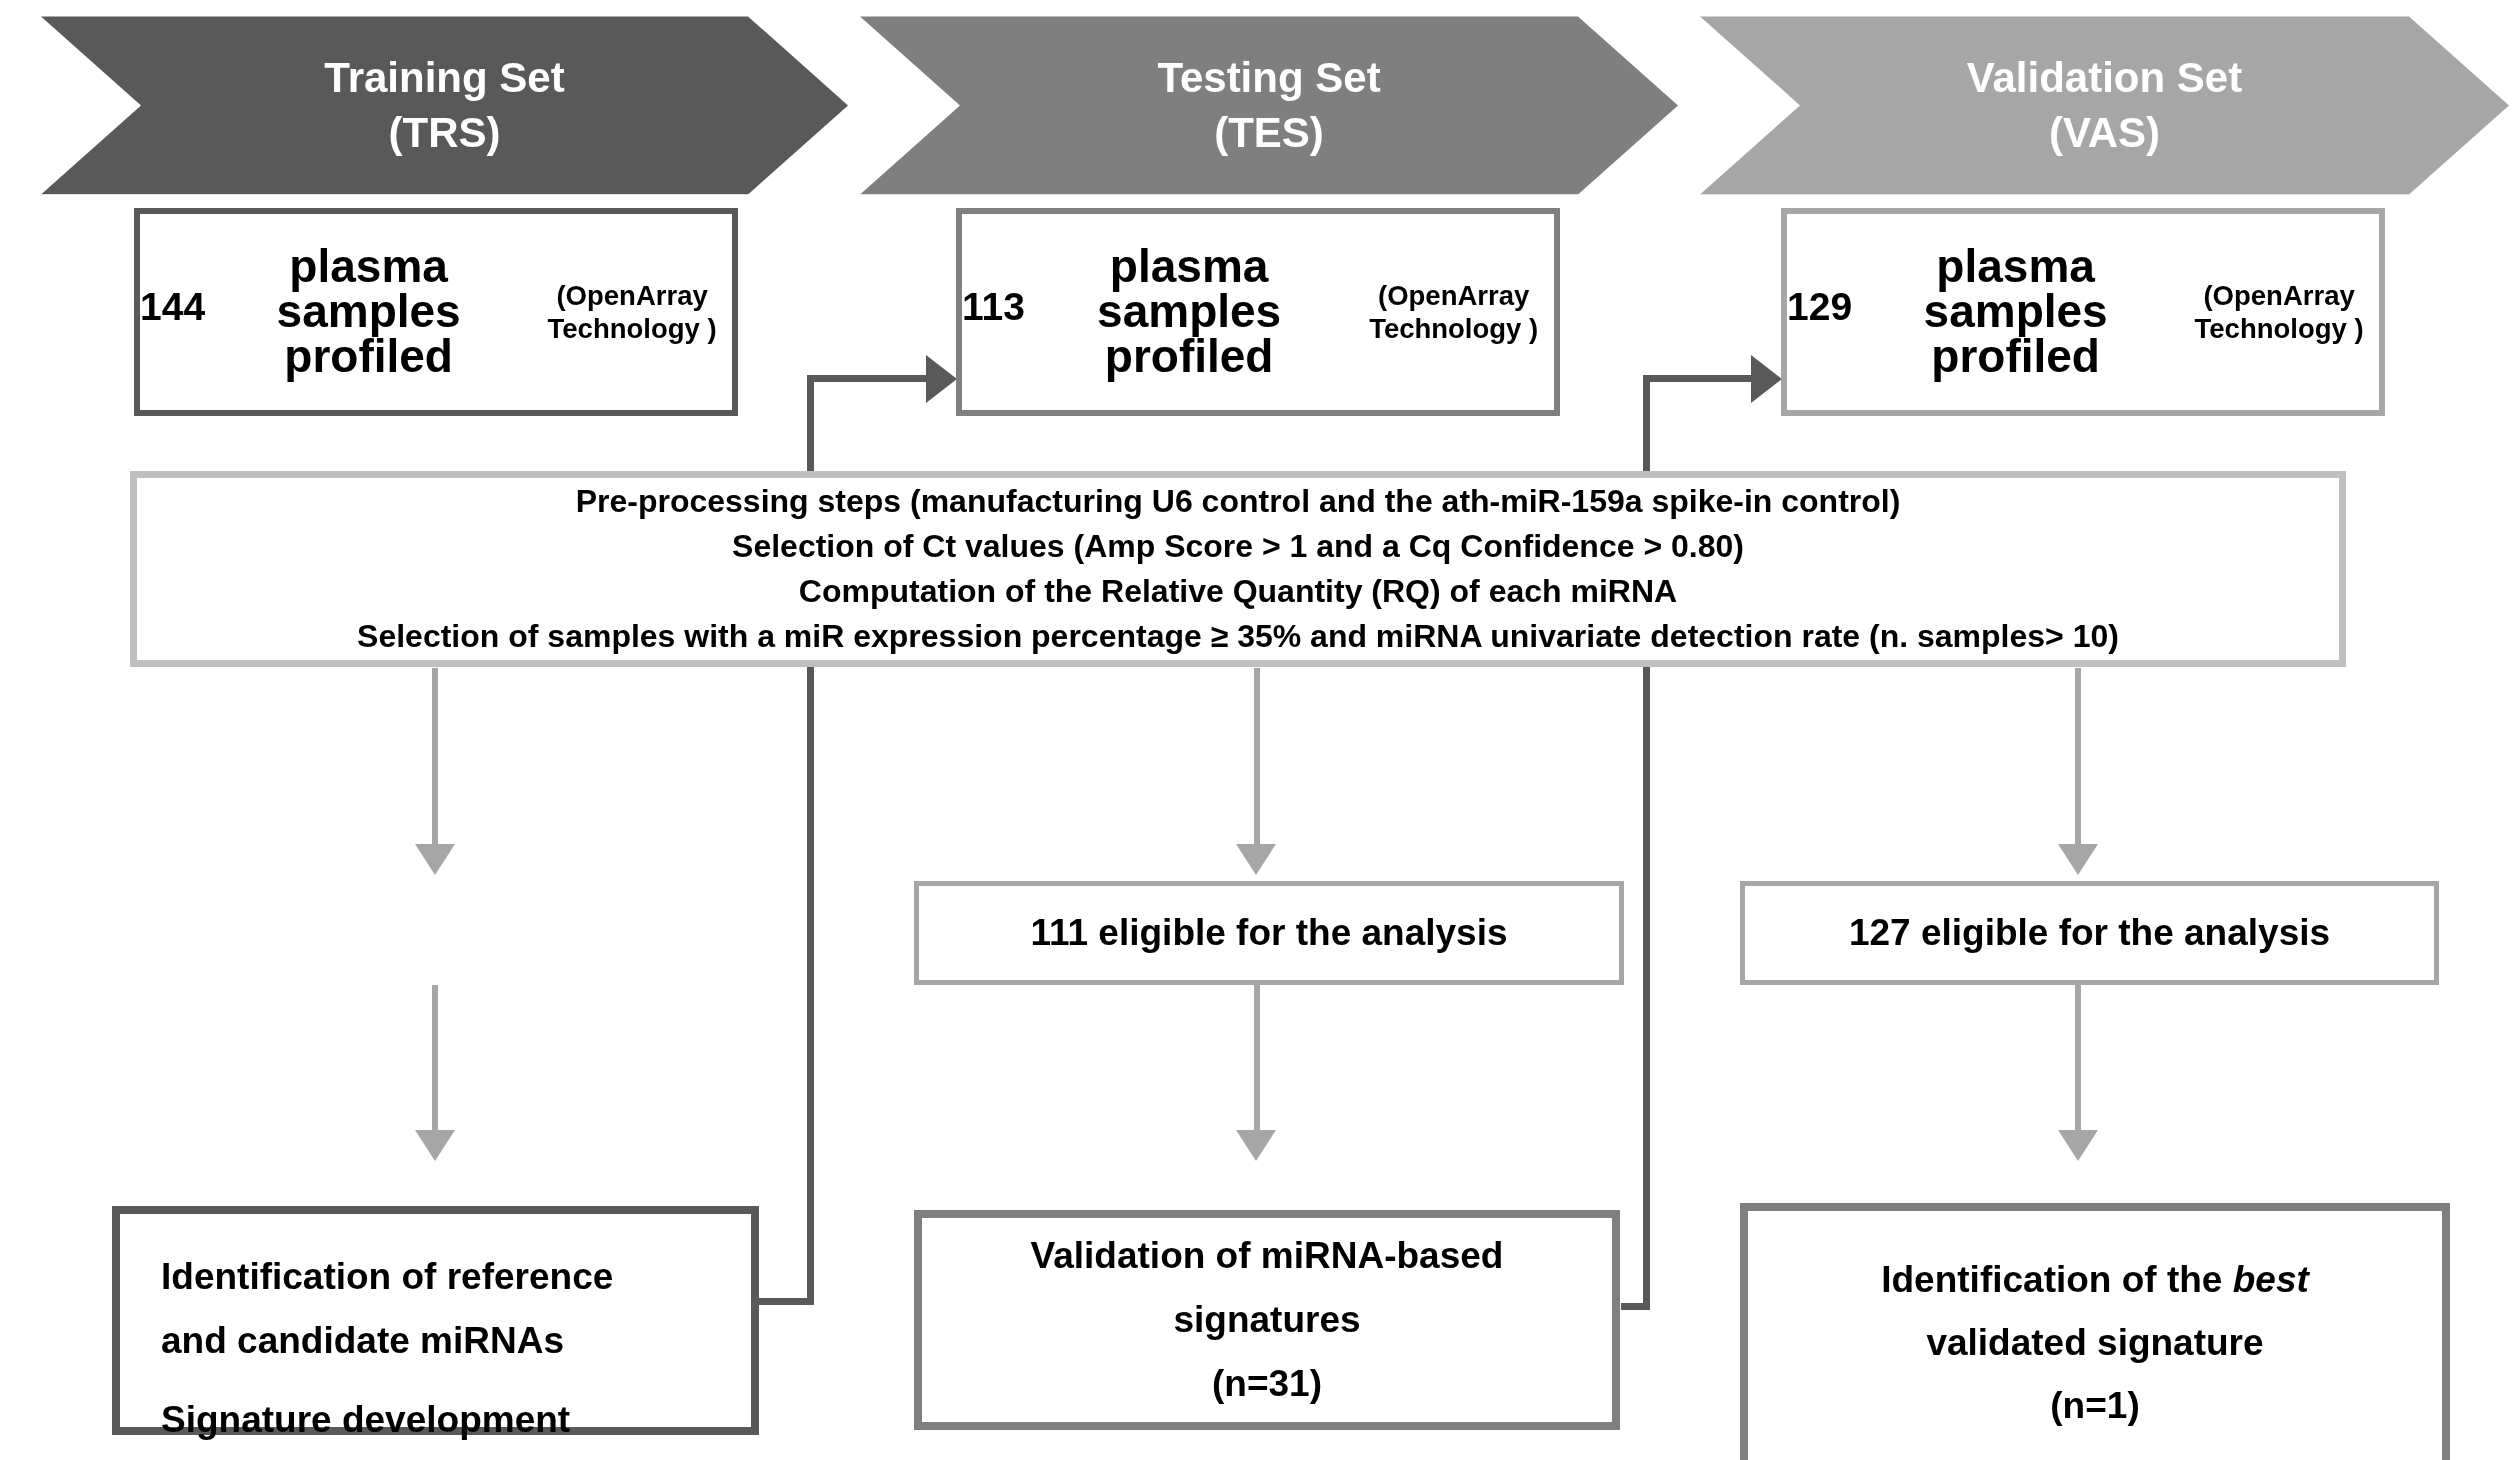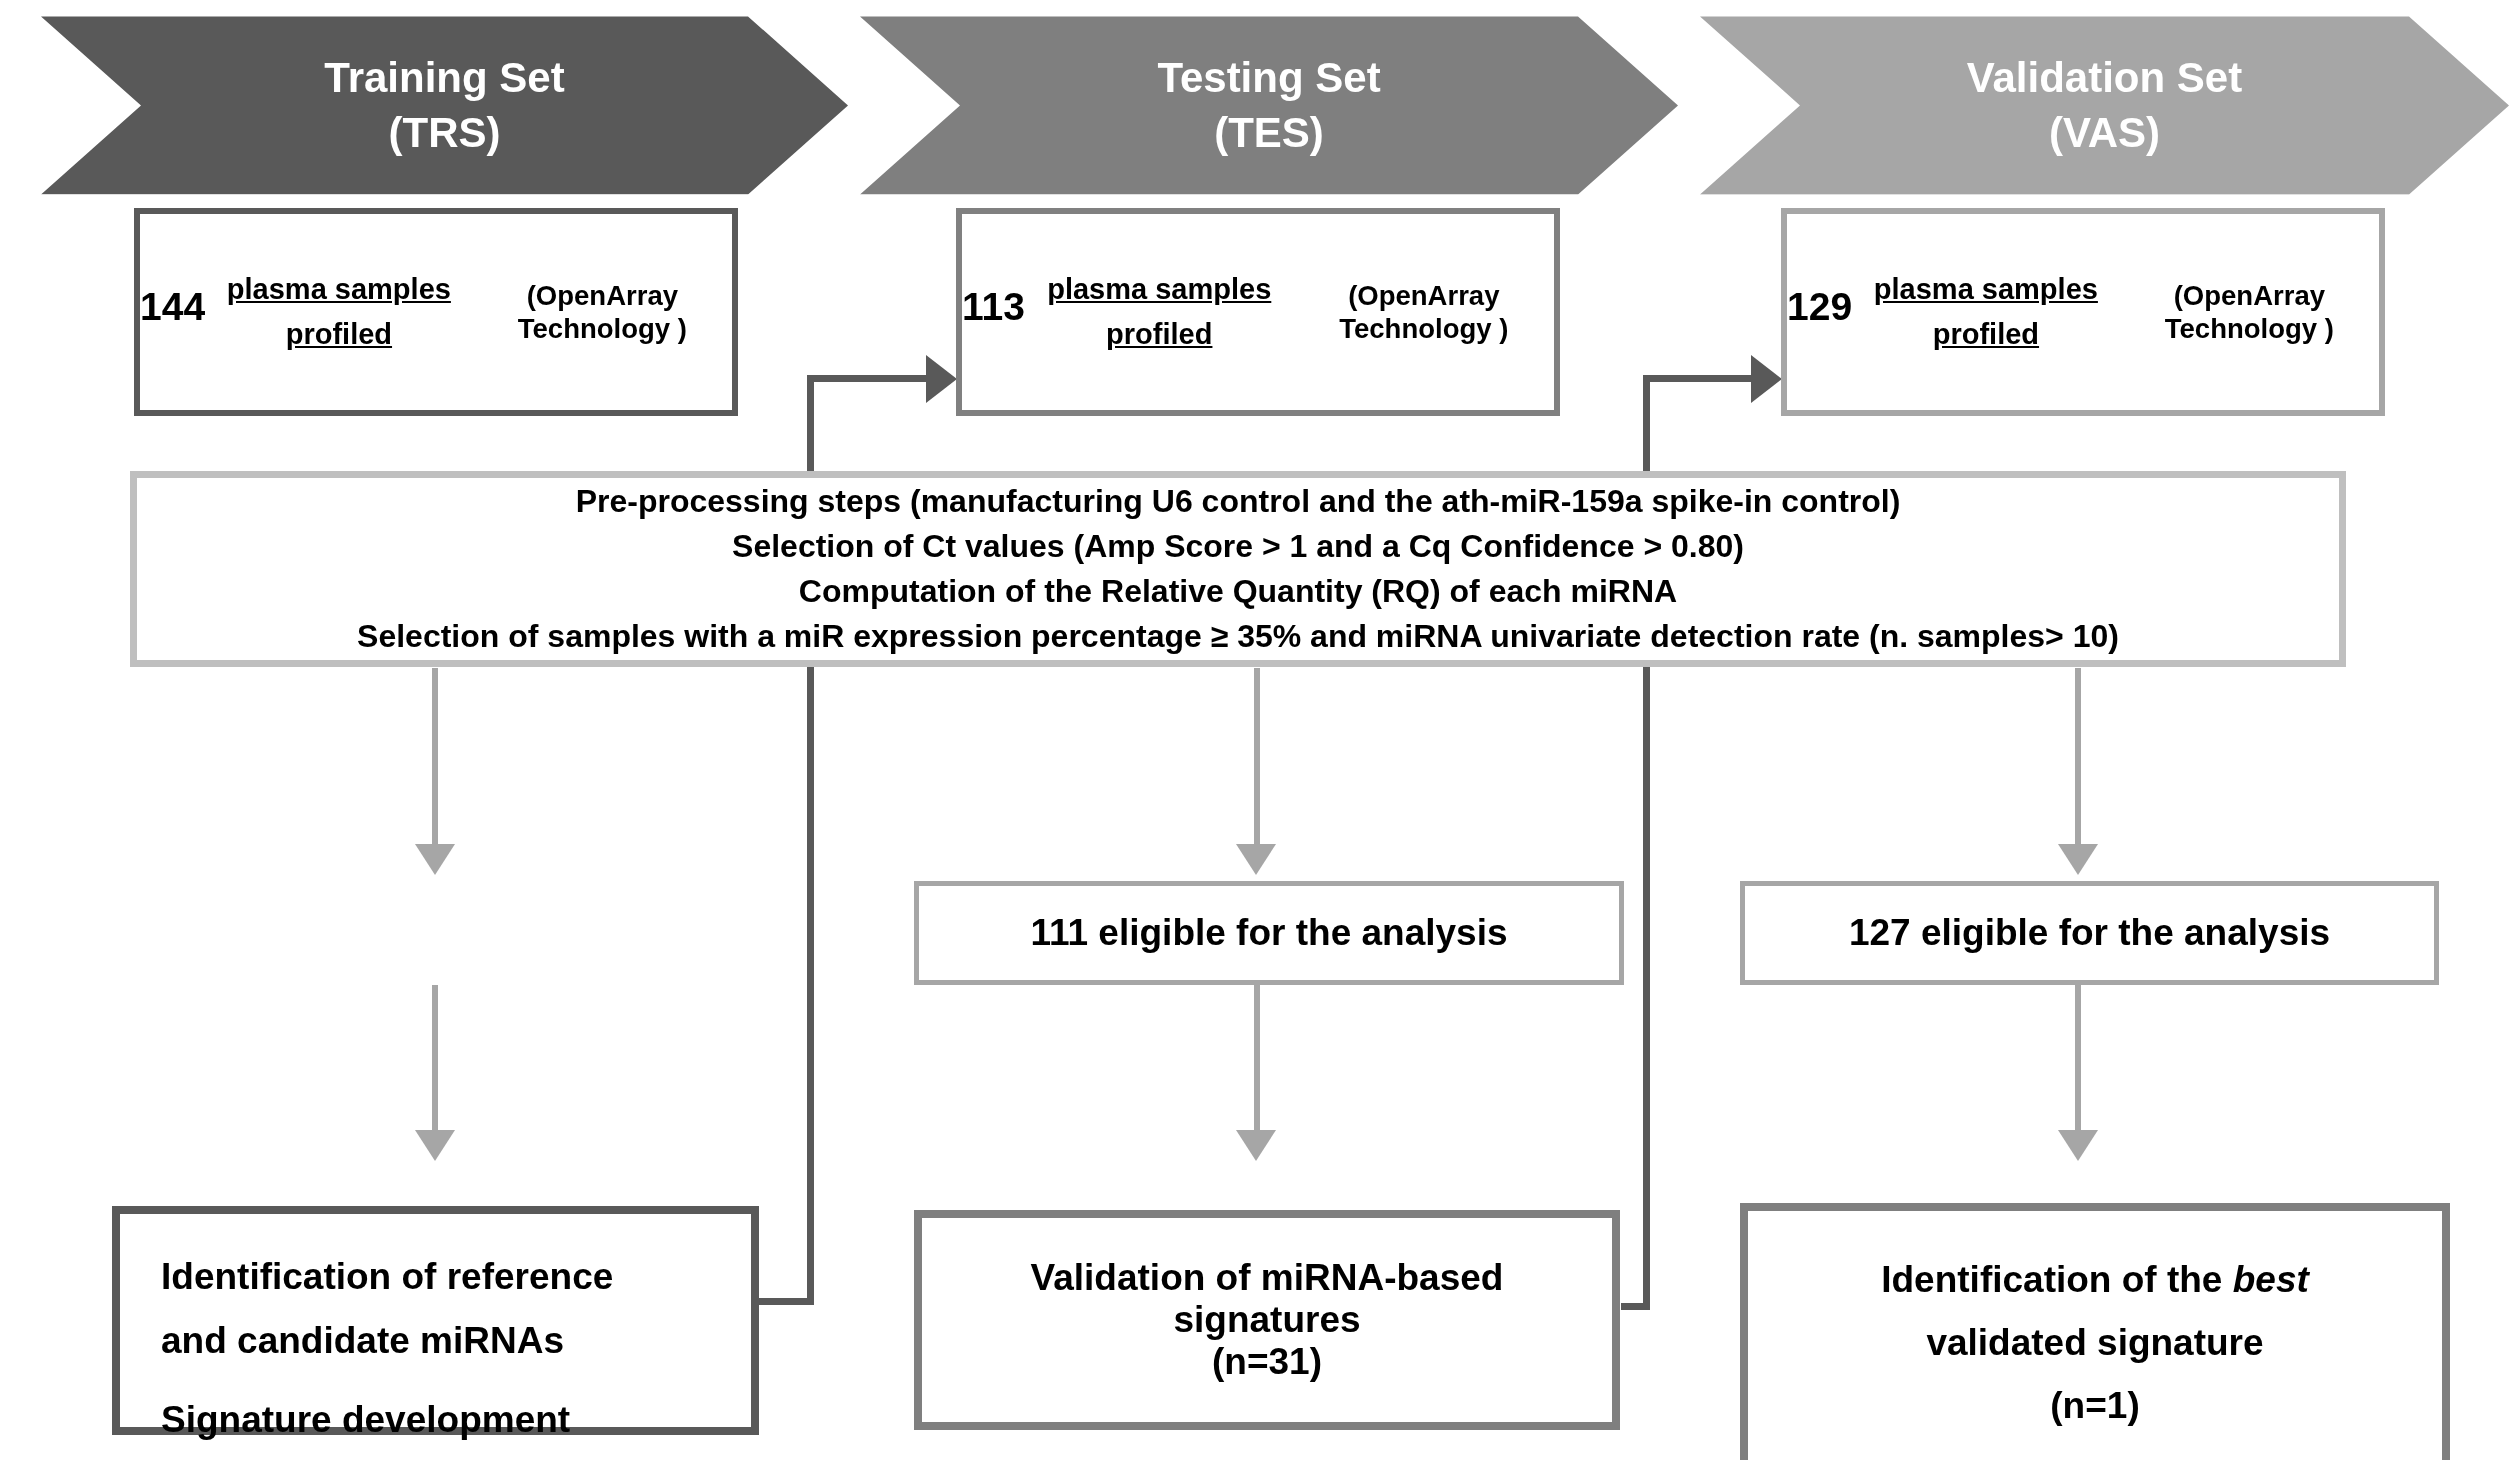--- a/index.html
+++ b/index.html
@@ -24,21 +24,21 @@
   .chev-tes{left:860px;width:818px;background:#7f7f7f;}
   .chev-vas{left:1700px;width:809px;background:#a6a6a6;}
   
   .samplebox{
     position:absolute;top:208px;height:208px;width:604px;
     background:#fff;box-sizing:border-box;z-index:3;
     display:flex;flex-direction:row;justify-content:center;align-items:center;
     text-align:center;font-weight:bold;
   }
   .samplebox .count{font-size:39px;line-height:45px;margin-bottom:12px;}
-  .samplebox .lbl{font-size:29px;line-height:45px;margin-bottom:1px;text-decoration:underline;}
+  .samplebox .lbl{font-size:46px;line-height:45px;margin-bottom:1px;}
   .samplebox .tech{font-size:27.5px;line-height:33px;}
   .s-trs{left:134px;border:6.7px solid #595959;}
   .s-tes{left:956px;border:6.7px solid #808080;}
   .s-vas{left:1781px;border:6.7px solid #a6a6a6;}
   
   .prebox{
     position:absolute;left:130px;top:471px;width:2216px;height:196px;
     background:#fff;border:7.4px solid #bfbfbf;box-sizing:border-box;z-index:2;
     display:flex;flex-direction:column;justify-content:center;align-items:center;
     font-weight:bold;font-size:32px;line-height:45px;text-align:center;
@@ -55,21 +55,21 @@
   .e-vas{left:1740px;width:699px;}
   
   .outbox{position:absolute;background:#fff;box-sizing:border-box;z-index:2;font-weight:bold;font-size:37px;}
   .o-trs{
     left:112px;top:1206px;width:647px;height:229px;border:8.2px solid #595959;
     padding:31px 15px 0 41px;line-height:64px;text-align:left;
   }
   .o-trs .para2{margin-top:15px;}
   .o-tes{
     left:914px;top:1210px;width:706px;height:220px;border:8.2px solid #7f7f7f;
-    display:flex;flex-direction:column;justify-content:center;align-items:center;text-align:center;
+    display:flex;flex-direction:column;justify-content:center;align-items:center;gap:22px;text-align:center;
   }
   .o-vas{
     left:1740px;top:1203px;width:710px;height:280px;border:8.2px solid #7f7f7f;
     display:flex;flex-direction:column;justify-content:center;align-items:center;gap:21px;text-align:center;
   }
   
   .vline-light{position:absolute;width:6px;background:#a6a6a6;z-index:1;}
   .head-down{
     position:absolute;width:0;height:0;z-index:1;
     border-left:20px solid transparent;border-right:20px solid transparent;

